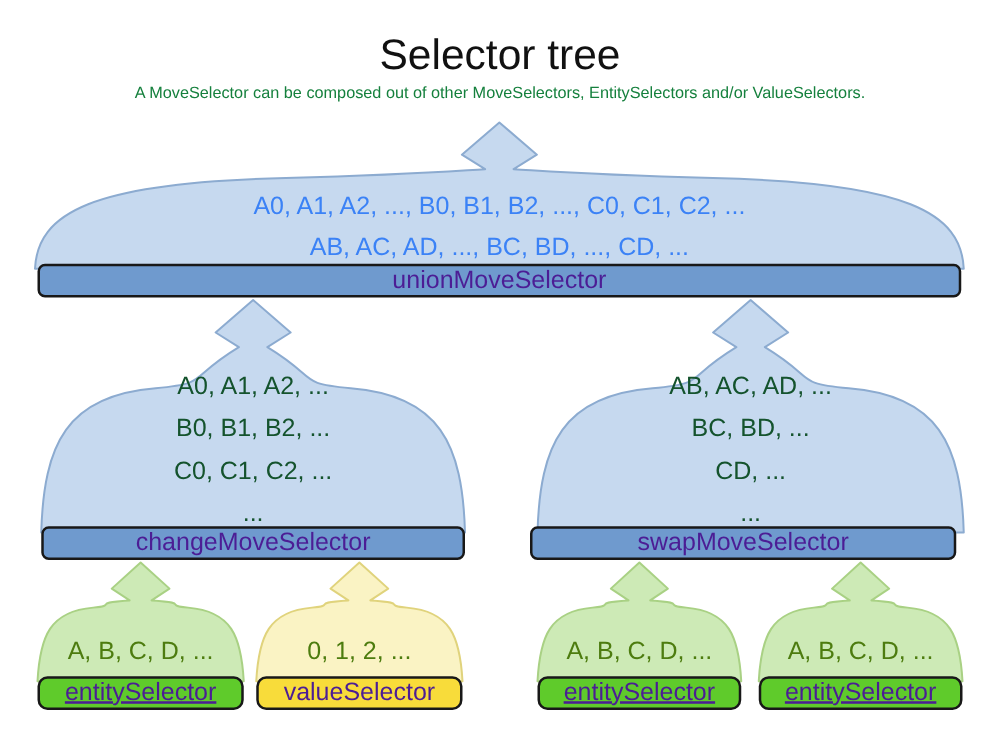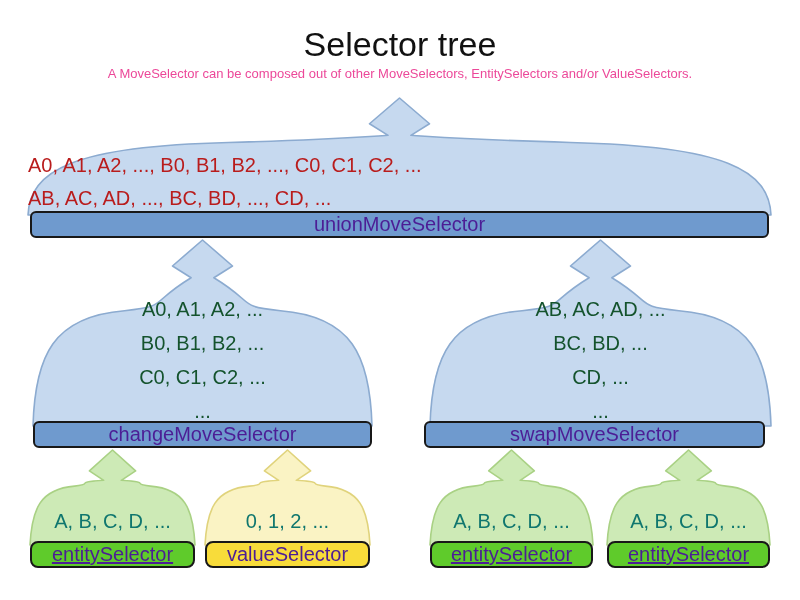--- a/index.html
+++ b/index.html
@@ -6,34 +6,34 @@
   .stage{
     position:relative;width:800px;height:600px;overflow:hidden;
     font-family:"Liberation Sans","DejaVu Sans",sans-serif;color:#1a1a1a;background:#ffffff;
   }
   .title{
     position:absolute;left:0;top:26px;width:800px;text-align:center;
     font-size:34px;line-height:36px;color:#111;
   }
   .subtitle{
     position:absolute;left:0;top:66px;width:800px;text-align:center;
-    font-size:13px;color:#ec4899;
+    font-size:13px;color:#15803d;
   }
   svg.shape{position:absolute;overflow:visible;}
   svg.blue path{fill:var(--cloud-blue);stroke:var(--cloud-blue-border);stroke-width:1.6;stroke-linejoin:round;}
   svg.green path{fill:var(--arch-green);stroke:var(--arch-green-border);stroke-width:1.6;stroke-linejoin:round;}
   svg.yellow path{fill:var(--arch-yellow);stroke:var(--arch-yellow-border);stroke-width:1.6;stroke-linejoin:round;}
   .cloudtext{
-    position:absolute;font-size:20px;line-height:33px;color:#b91c1c;
+    position:absolute;text-align:center;font-size:20px;line-height:33px;color:#3b82f6;
   }
   .archtext{
     position:absolute;text-align:center;font-size:20px;line-height:34px;color:#14532d;
   }
   .leaftext{
-    position:absolute;text-align:center;font-size:20px;color:#0f766e;white-space:nowrap;
+    position:absolute;text-align:center;font-size:20px;color:#4d7c0f;white-space:nowrap;
   }
   .bar{
     position:absolute;box-sizing:border-box;height:27px;
     border:2px solid var(--bar-border);border-radius:6px;
     display:flex;align-items:center;justify-content:center;
     font-size:20px;color:#4c1d95;
   }
   .bar-blue{background:var(--bar-blue);}
   .bar-green{background:var(--bar-green);border-radius:8px;text-decoration:underline;}
   .bar-yellow{background:var(--bar-yellow);border-radius:8px;}

